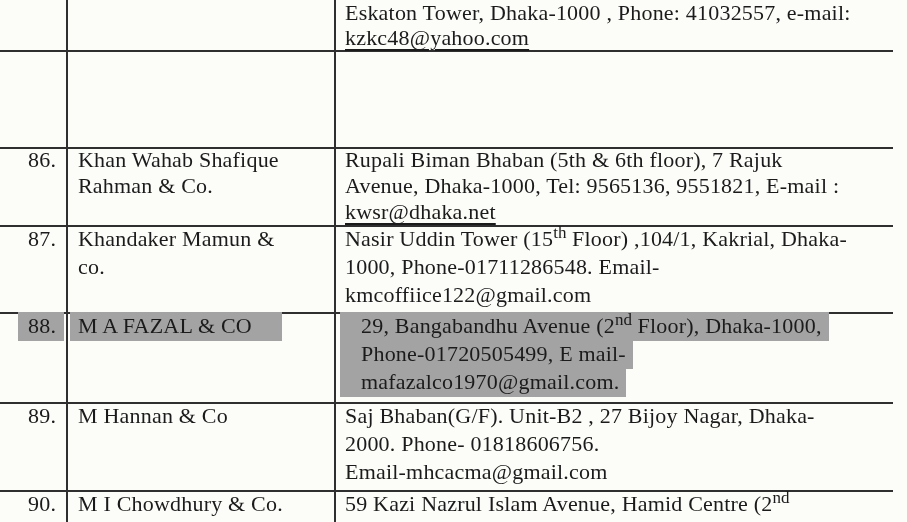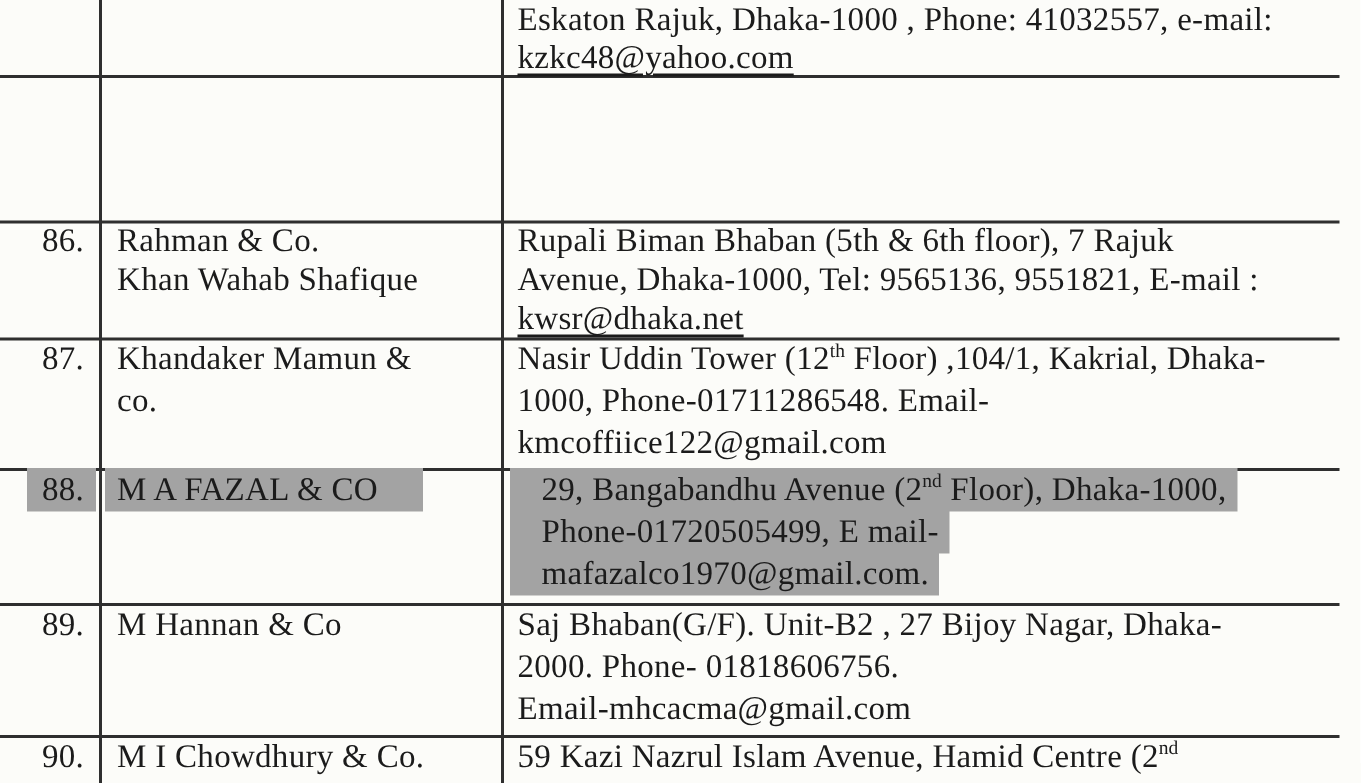--- a/index.html
+++ b/index.html
@@ -23,21 +23,21 @@
   .hline {
     position: absolute; left: 0; width: 893px; height: 2px;
     background: #2f2f2f;
   }
   .row { position: absolute; left: 0; width: 907px; }
   .cell { position: absolute; top: 0; }
   .cell-no   { left: 0;   width: 64px;  padding-left: 28px; box-sizing: border-box; }
   .cell-name { left: 78px;  width: 252px; }
   .cell-addr { left: 345px; width: 560px; }
   .tline { white-space: nowrap; }
-  sup { vertical-align: super; font-size: 13px; line-height: 0; letter-spacing: 0; text-align: right; }
+  sup { vertical-align: super; font-size: 17px; line-height: 0; letter-spacing: 0; text-align: right; }
   .u {
     text-decoration: underline;
     text-decoration-thickness: 2px;
     text-underline-offset: 4px;
   }
   .hl { background: #a3a3a3; }
   .hl-no   { padding: 1px 8px 3px 10px; margin-left: -10px; }
   .hl-name { padding: 1px 30px 3px 8px; margin-left: -8px; }
   .hl-line { padding: 1px 7px 3px 21px; margin-left: -5px; }
 
@@ -66,51 +66,51 @@
   <div class="vline v2"></div>
   <div class="hline" style="top:50px"></div>
   <div class="hline" style="top:147px"></div>
   <div class="hline" style="top:225px"></div>
   <div class="hline" style="top:312px"></div>
   <div class="hline" style="top:402px"></div>
   <div class="hline" style="top:490px"></div>
 
   <div class="row r-partial">
     <div class="cell cell-addr">
-      <div class="tline">Eskaton Rajuk, Dhaka-1000 , Phone: 41032557, e-mail:</div>
+      <div class="tline">Eskaton Tower, Dhaka-1000 , Phone: 41032557, e-mail:</div>
       <div class="tline"><span class="u">kzkc48@yahoo.com</span></div>
     </div>
   </div>
 
 
   <div class="row r-86">
     <div class="cell cell-no">
       <div class="tline">86.</div>
     </div>
     <div class="cell cell-name">
+      <div class="tline">Khan Wahab Shafique</div>
       <div class="tline">Rahman &amp; Co.</div>
-      <div class="tline">Khan Wahab Shafique</div>
     </div>
     <div class="cell cell-addr">
       <div class="tline">Rupali Biman Bhaban (5th &amp; 6th floor), 7 Rajuk</div>
       <div class="tline">Avenue, Dhaka-1000, Tel: 9565136, 9551821, E-mail :</div>
       <div class="tline"><span class="u">kwsr@dhaka.net</span></div>
     </div>
   </div>
 
   <div class="row r-87">
     <div class="cell cell-no">
       <div class="tline">87.</div>
     </div>
     <div class="cell cell-name">
       <div class="tline">Khandaker Mamun &amp;</div>
       <div class="tline">co.</div>
     </div>
     <div class="cell cell-addr">
-      <div class="tline"><span>Nasir Uddin Tower (12</span><sup>th</sup><span> Floor) ,104/1, Kakrial, Dhaka-</span></div>
+      <div class="tline"><span>Nasir Uddin Tower (15</span><sup>th</sup><span> Floor) ,104/1, Kakrial, Dhaka-</span></div>
       <div class="tline">1000, Phone-01711286548. Email-</div>
       <div class="tline">kmcoffiice122@gmail.com</div>
     </div>
   </div>
 
   <div class="row r-88">
     <div class="cell cell-no">
       <div class="tline"><span class="hl hl-no">88.</span></div>
     </div>
     <div class="cell cell-name">

